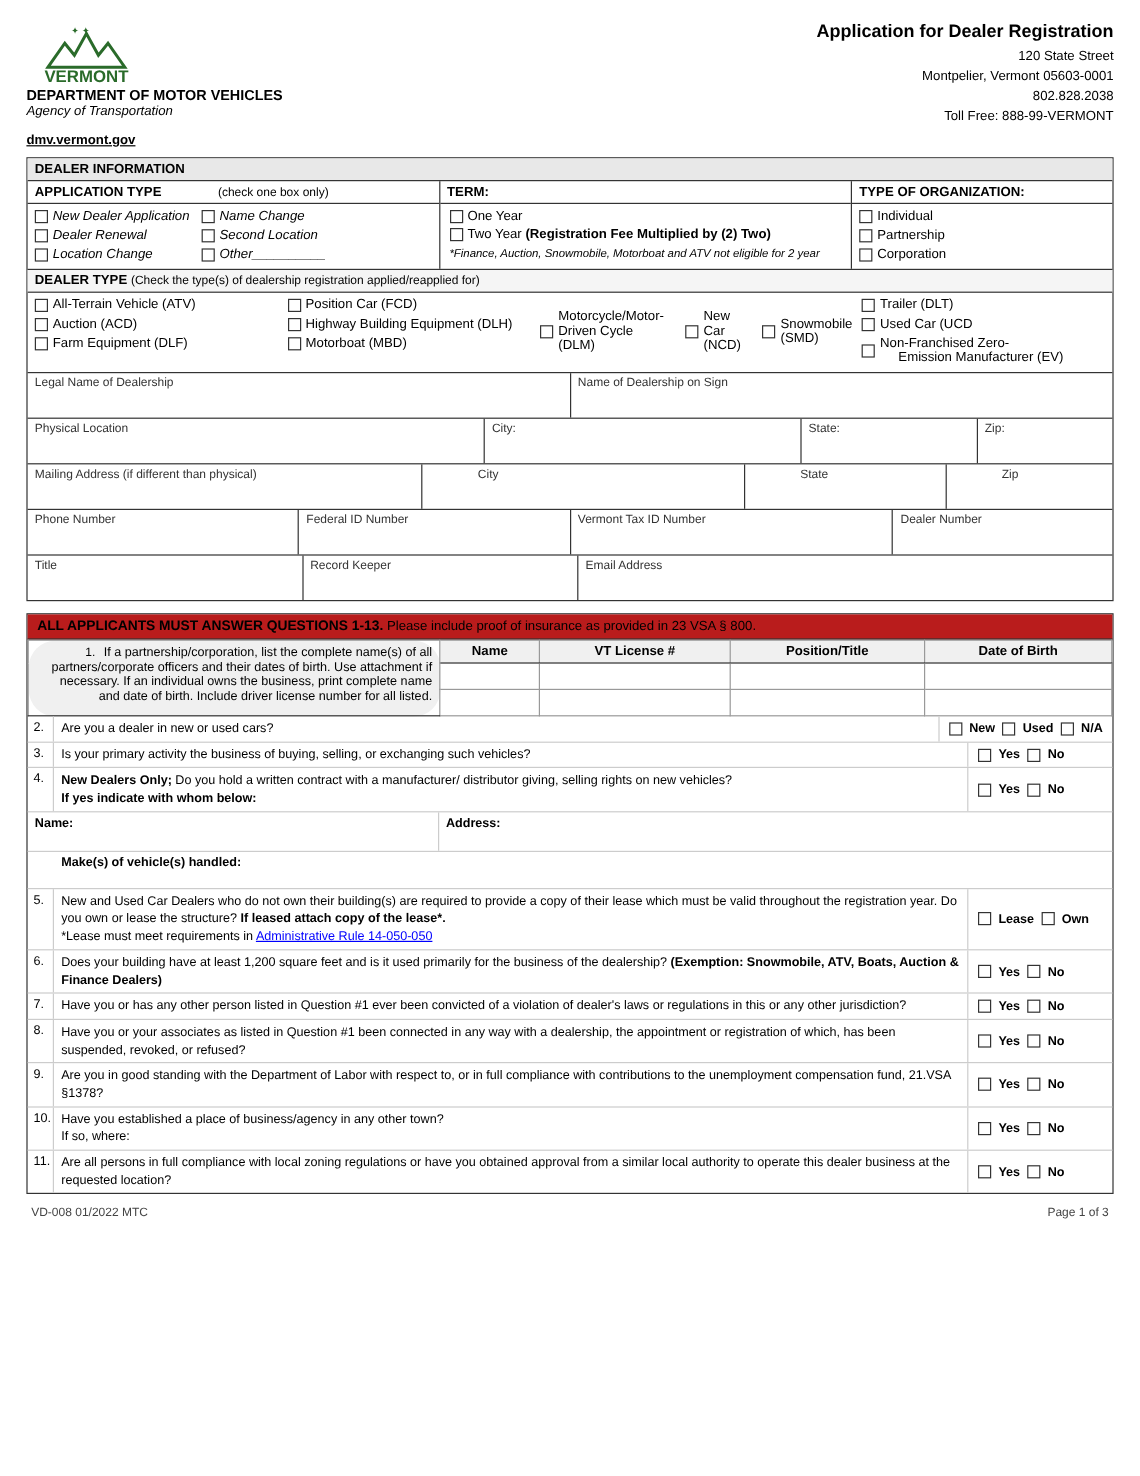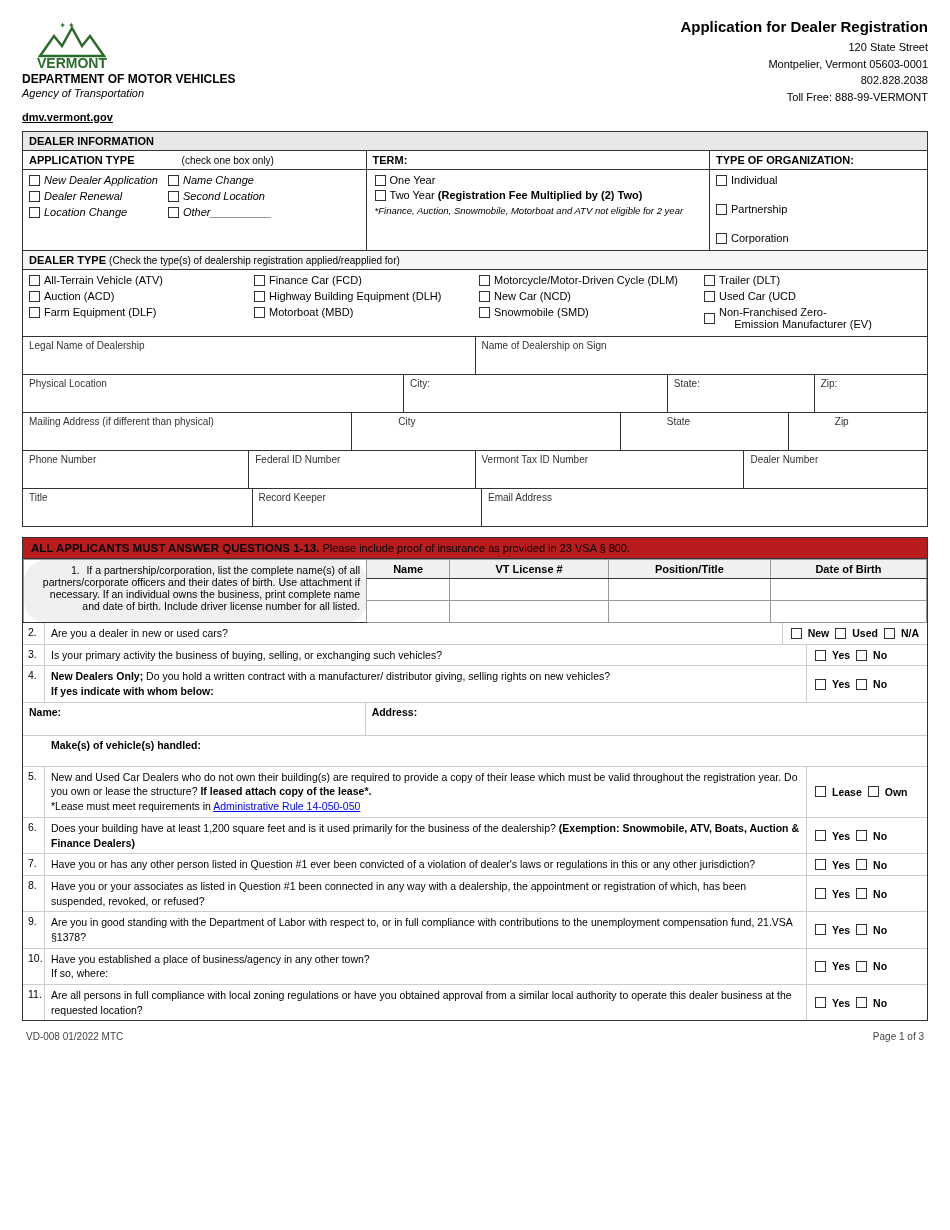--- a/index.html
+++ b/index.html
@@ -263,21 +263,21 @@
             </span>
           </div>
           <div style="font-size:9.5px; font-style:italic; margin-top:2px;">*Finance, Auction, Snowmobile, Motorboat and ATV not eligible for 2 year</div>
         </div>
       </div>
 
       <div style="width:24%;">
         <div style="padding:3px 6px; font-size:11px; font-weight:bold; border-bottom:1px solid #333;">
           <span>TYPE OF ORGANIZATION:</span>
         </div>
-        <div style="padding:4px 6px; display:flex; flex-direction:column; gap:15px;">
+        <div style="padding:4px 6px; display:flex; flex-direction:column; gap:2px;">
           <div class="checkbox-inline">
             <span class="chk"></span>
             <span>Individual</span>
           </div>
           <div class="checkbox-inline">
             <span class="chk"></span>
             <span>Partnership</span>
           </div>
           <div class="checkbox-inline">
             <span class="chk"></span>
@@ -303,32 +303,32 @@
               <span>Auction (ACD)</span>
             </div>
           <div class="checkbox-inline">
               <span class="chk"></span>
               <span>Farm Equipment (DLF)</span>
             </div>
         </div>
         <div style="display:flex; flex-direction:column; gap:2px;">
           <div class="checkbox-inline">
               <span class="chk"></span>
-              <span>Finance Car (FCD)</span>
+              <span>Position Car (FCD)</span>
             </div>
           <div class="checkbox-inline">
               <span class="chk"></span>
               <span>Highway Building Equipment (DLH)</span>
             </div>
           <div class="checkbox-inline">
               <span class="chk"></span>
               <span>Motorboat (MBD)</span>
             </div>
         </div>
-        <div style="display:flex; flex-direction:column; gap:2px;">
+        <div style="display:flex; gap:18px;">
           <div class="checkbox-inline">
               <span class="chk"></span>
               <span>Motorcycle/Motor-Driven Cycle (DLM)</span>
             </div>
           <div class="checkbox-inline">
               <span class="chk"></span>
               <span>New Car (NCD)</span>
             </div>
           <div class="checkbox-inline">
               <span class="chk"></span>

